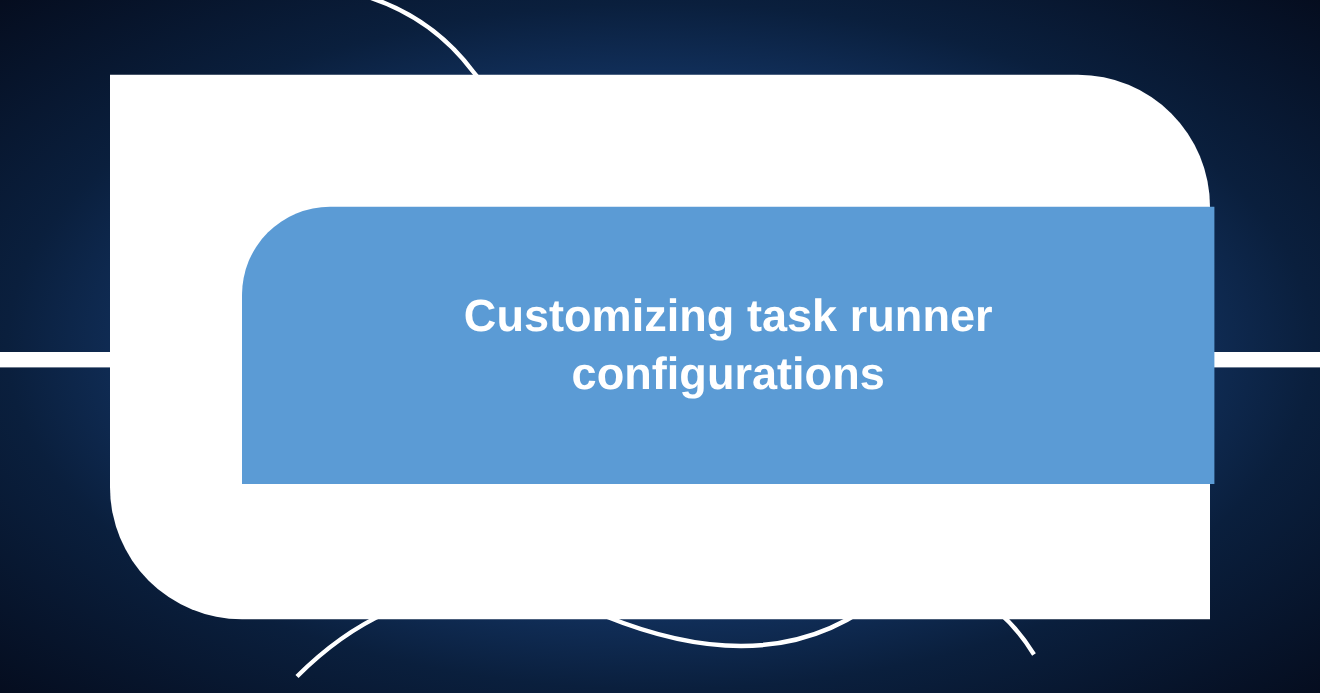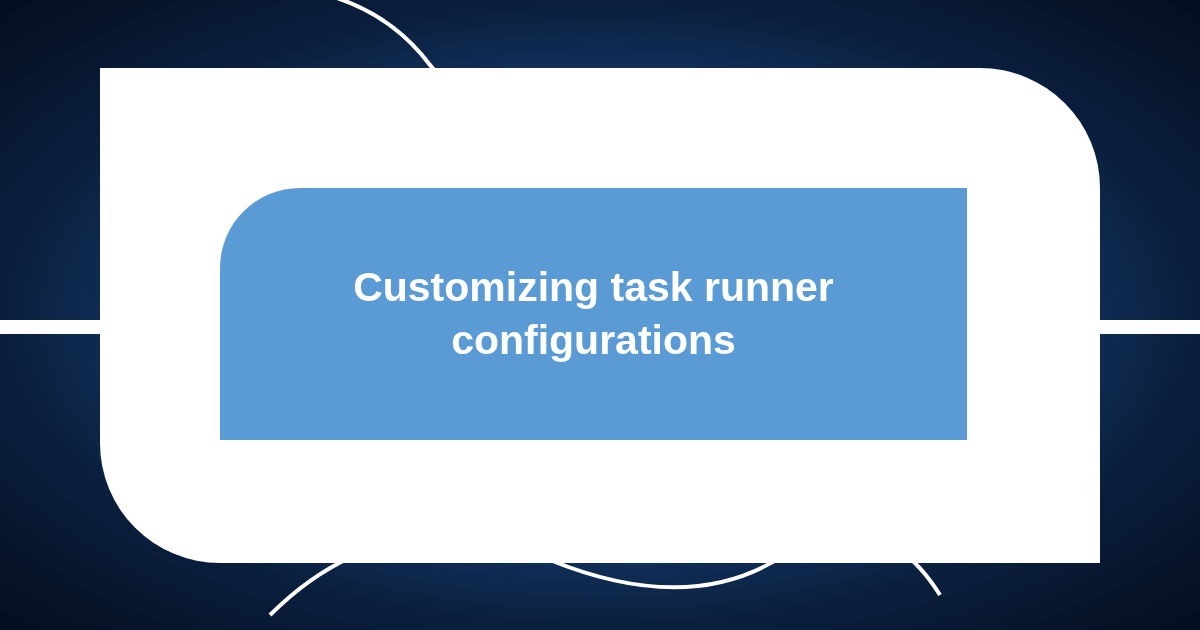--- a/index.html
+++ b/index.html
@@ -33,21 +33,21 @@
       height: 495px;
       background: #ffffff;
       border-top-right-radius: 120px;
       border-bottom-left-radius: 120px;
     }
     
     .inner-panel {
       position: absolute;
       top: 188px;
       left: 220px;
-      width: 747px;
+      width: 884px;
       height: 252px;
       background: #5b9bd5;
       border-top-left-radius: 80px;
       display: flex;
       align-items: center;
       justify-content: center;
       padding: 0 60px;
     }
     
     .title-text {

